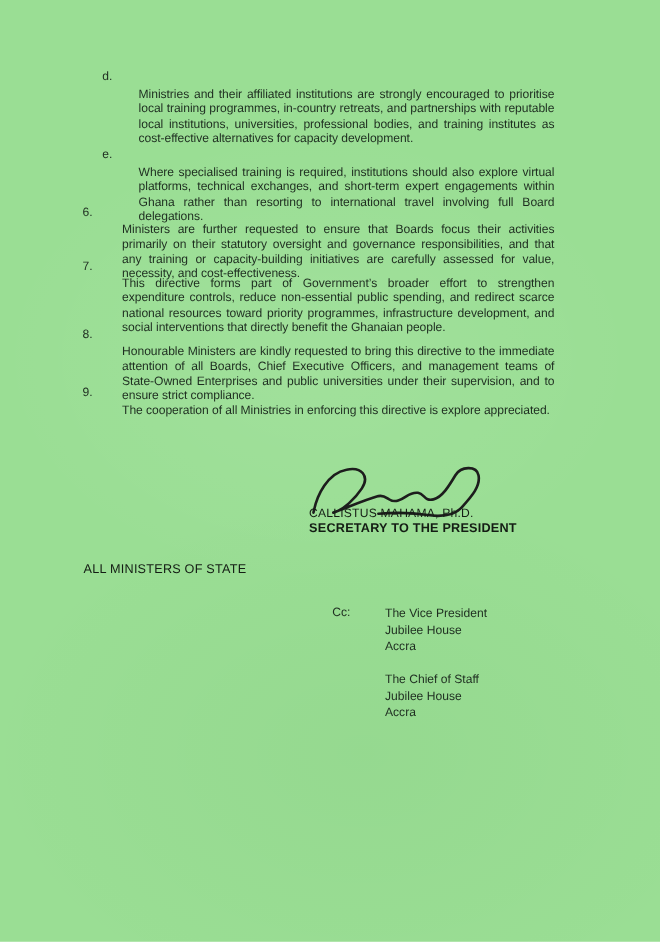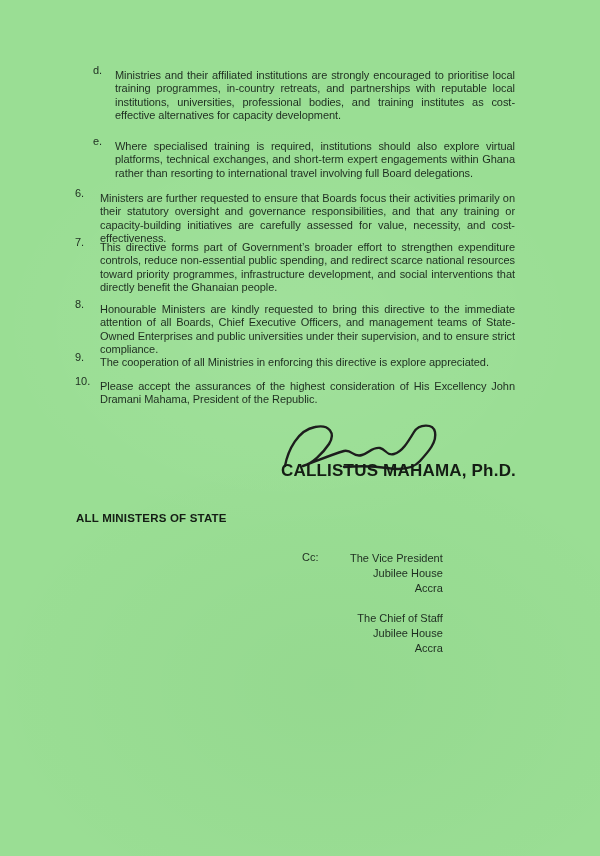--- a/index.html
+++ b/index.html
@@ -27,83 +27,82 @@
     font-size: 11px;
     line-height: 13.3px;
     color: #1e2d20;
     letter-spacing: -0.05px;
   }
   .para .marker {
     flex: 0 0 auto;
     white-space: nowrap;
   }
   .para p {
-    margin: 5px;
+    margin: 16px;
     text-align: justify;
     text-align-last: left;
     flex: 1 1 auto;
   }
   .numbered { left: 75px; width: 445px; }
   .numbered .marker { width: 20px; }
   .lettered { left: 93px; width: 427px; }
   .lettered .marker { width: 17px; }
 
   .sig-scrawl {
     position: absolute;
     left: 282px;
     top: 420px;
     width: 158px;
     height: 54px;
   }
   .sig-name {
     position: absolute;
     left: 281px;
     top: 461px;
-    font-size: 17px;
-    font-weight: 700;
+    font-size: 11px;
+    font-weight: 400;
     color: #141d14;
     letter-spacing: 0.2px;
     white-space: nowrap;
   }
   .sig-title {
     position: absolute;
     left: 281px;
     top: 475px;
     font-size: 11.5px;
     font-weight: 700;
     color: #141d14;
     letter-spacing: 0.2px;
     white-space: nowrap;
   }
   .addressee {
     position: absolute;
     left: 76px;
     top: 512px;
     font-size: 11.5px;
-    font-weight: 700;
+    font-weight: 400;
     color: #141d14;
     letter-spacing: 0.2px;
     white-space: nowrap;
     text-align: center;
   }
   .cc-label {
     position: absolute;
     left: 302px;
     top: 551px;
     font-size: 11px;
     color: #1e2d20;
   }
   .cc-col {
     position: absolute;
     left: 350px;
     top: 551px;
     font-size: 11px;
     line-height: 15px;
     color: #1e2d20;
-    text-align: right;
   }
   .cc-group { margin: 0 0 15px 0; }
   .cc-line { display: block; }
 </style>
 </head>
 <body>
 
 <div class="paper">
 
   <div class="para lettered" style="top:64px">
@@ -129,41 +128,38 @@
   <div class="para numbered" style="top:298px">
     <span class="marker">8.</span>
     <p>Honourable Ministers are kindly requested to bring this directive to the immediate attention of all Boards, Chief Executive Officers, and management teams of State-Owned Enterprises and public universities under their supervision, and to ensure strict compliance.</p>
   </div>
 
   <div class="para numbered" style="top:351px">
     <span class="marker">9.</span>
     <p>The cooperation of all Ministries in enforcing this directive is explore appreciated.</p>
   </div>
 
-  <div class="para numbered" style="top:375px">
-    <span class="marker">10.</span>
-    <p>Please accept the assurances of the highest consideration of His Excellency John Dramani Mahama, President of the Republic.</p>
-  </div>
 
   <svg class="sig-scrawl" viewBox="0 0 158 54" xmlns="http://www.w3.org/2000/svg">
     <path d="M 3 46
              C 6 30, 16 10, 33 7
              C 47 4, 54 13, 47 24
              C 41 33, 30 44, 21 46
              C 30 43, 48 35, 62 31
              C 70 29, 71 38, 80 35
              C 87 33, 90 27, 98 28
              C 104 29, 104 36, 112 34
              C 120 32, 126 22, 132 12
              C 137 4, 151 3, 153 12
              C 155 22, 147 31, 138 41
              C 131 49, 118 50, 105 48
              C 92 46, 75 46, 62 47" fill="none" stroke="#1d1d1d" stroke-width="2.4" stroke-linecap="round" stroke-linejoin="round"></path>
   </svg>
   <div class="sig-name">CALLISTUS MAHAMA, Ph.D.</div>
+  <div class="sig-title">SECRETARY TO THE PRESIDENT</div>
 
   <div class="addressee">ALL MINISTERS OF STATE</div>
 
   <div class="cc-label">Cc:</div>
   <div class="cc-col">
     <div class="cc-group">
       <span class="cc-line">The Vice President</span>
       <span class="cc-line">Jubilee House</span>
       <span class="cc-line">Accra</span>
     </div>

